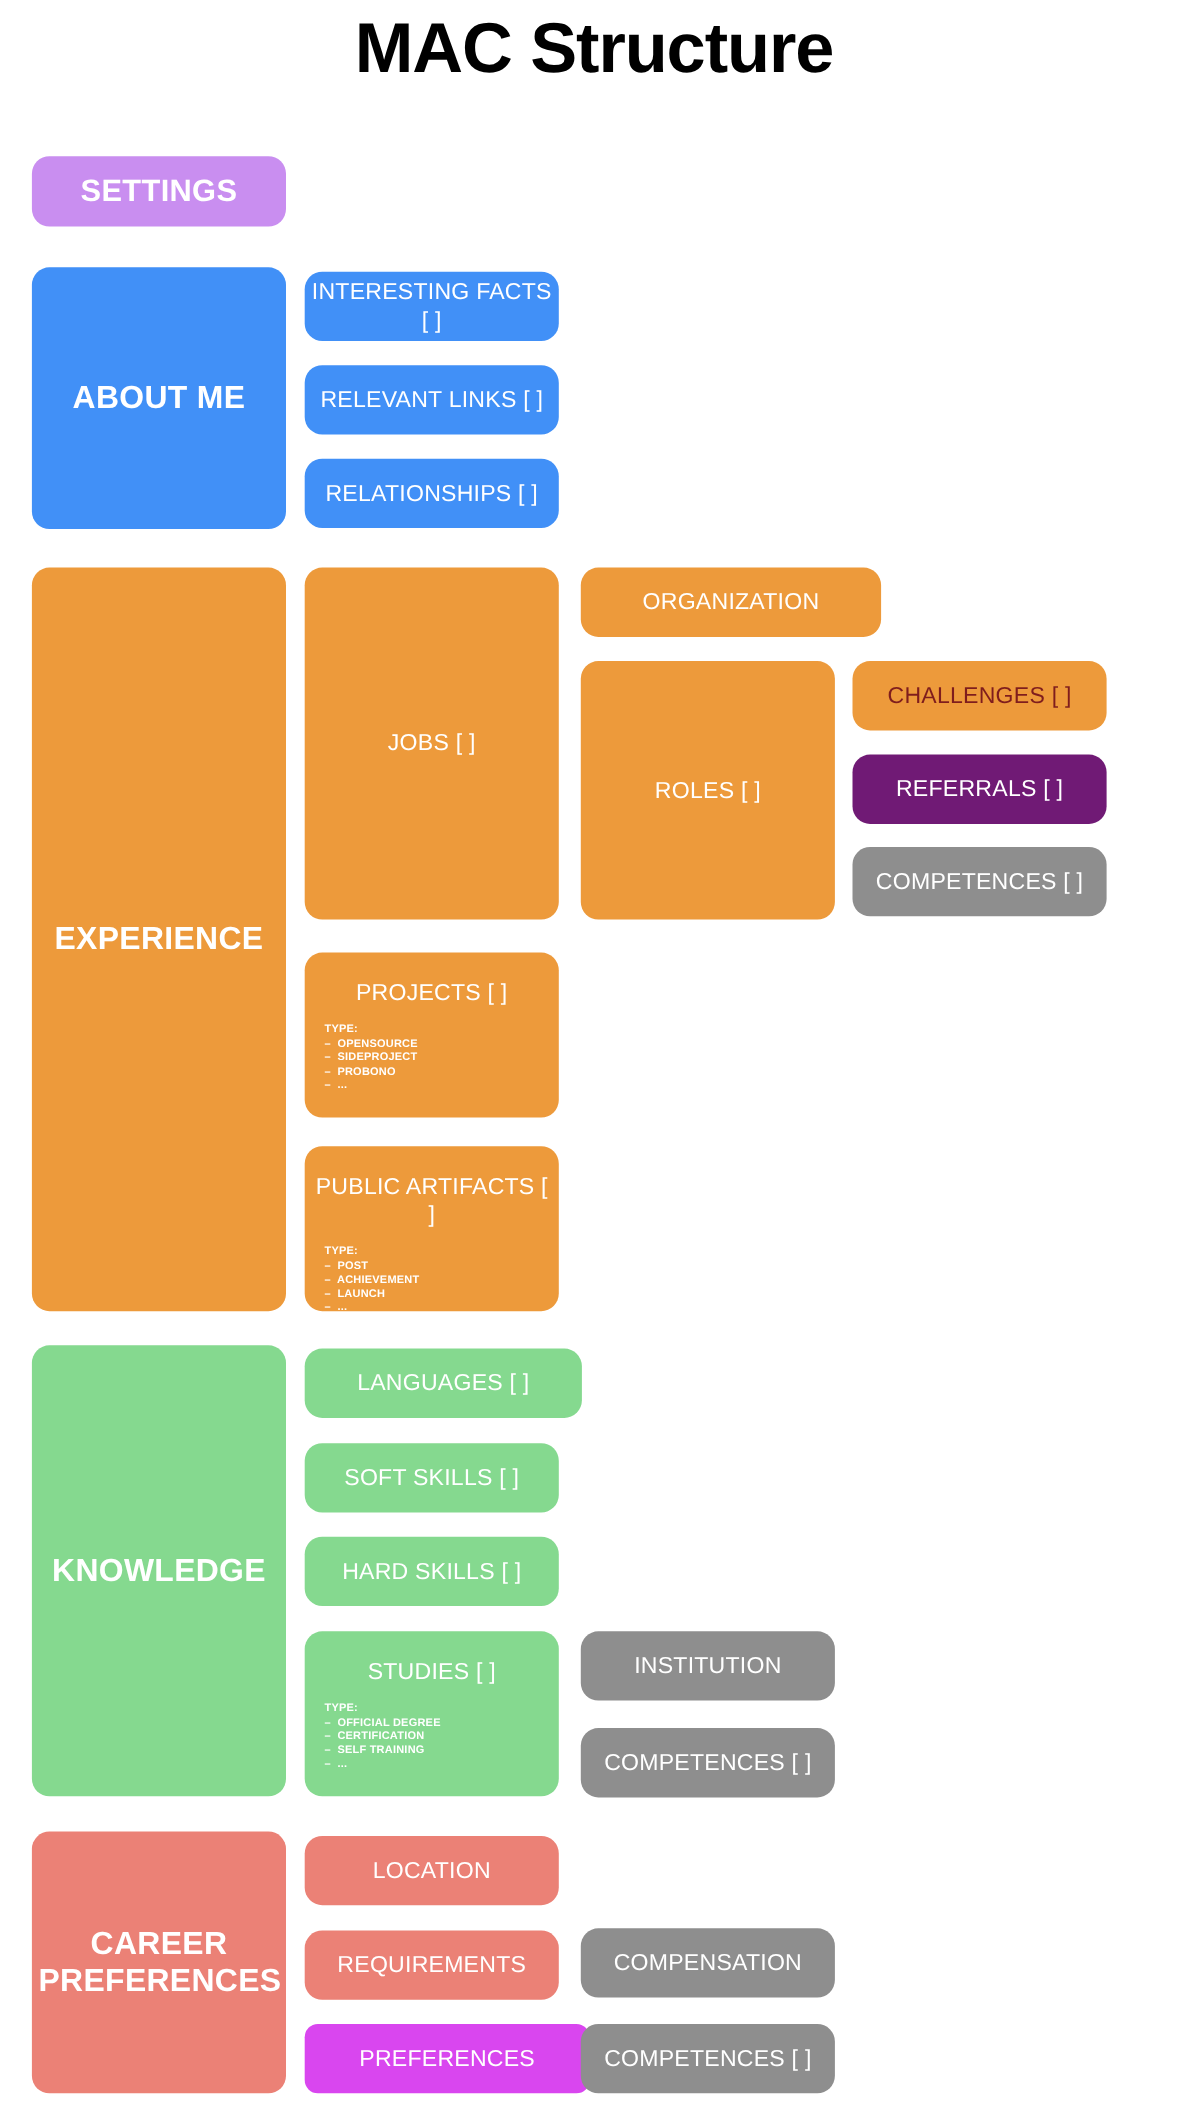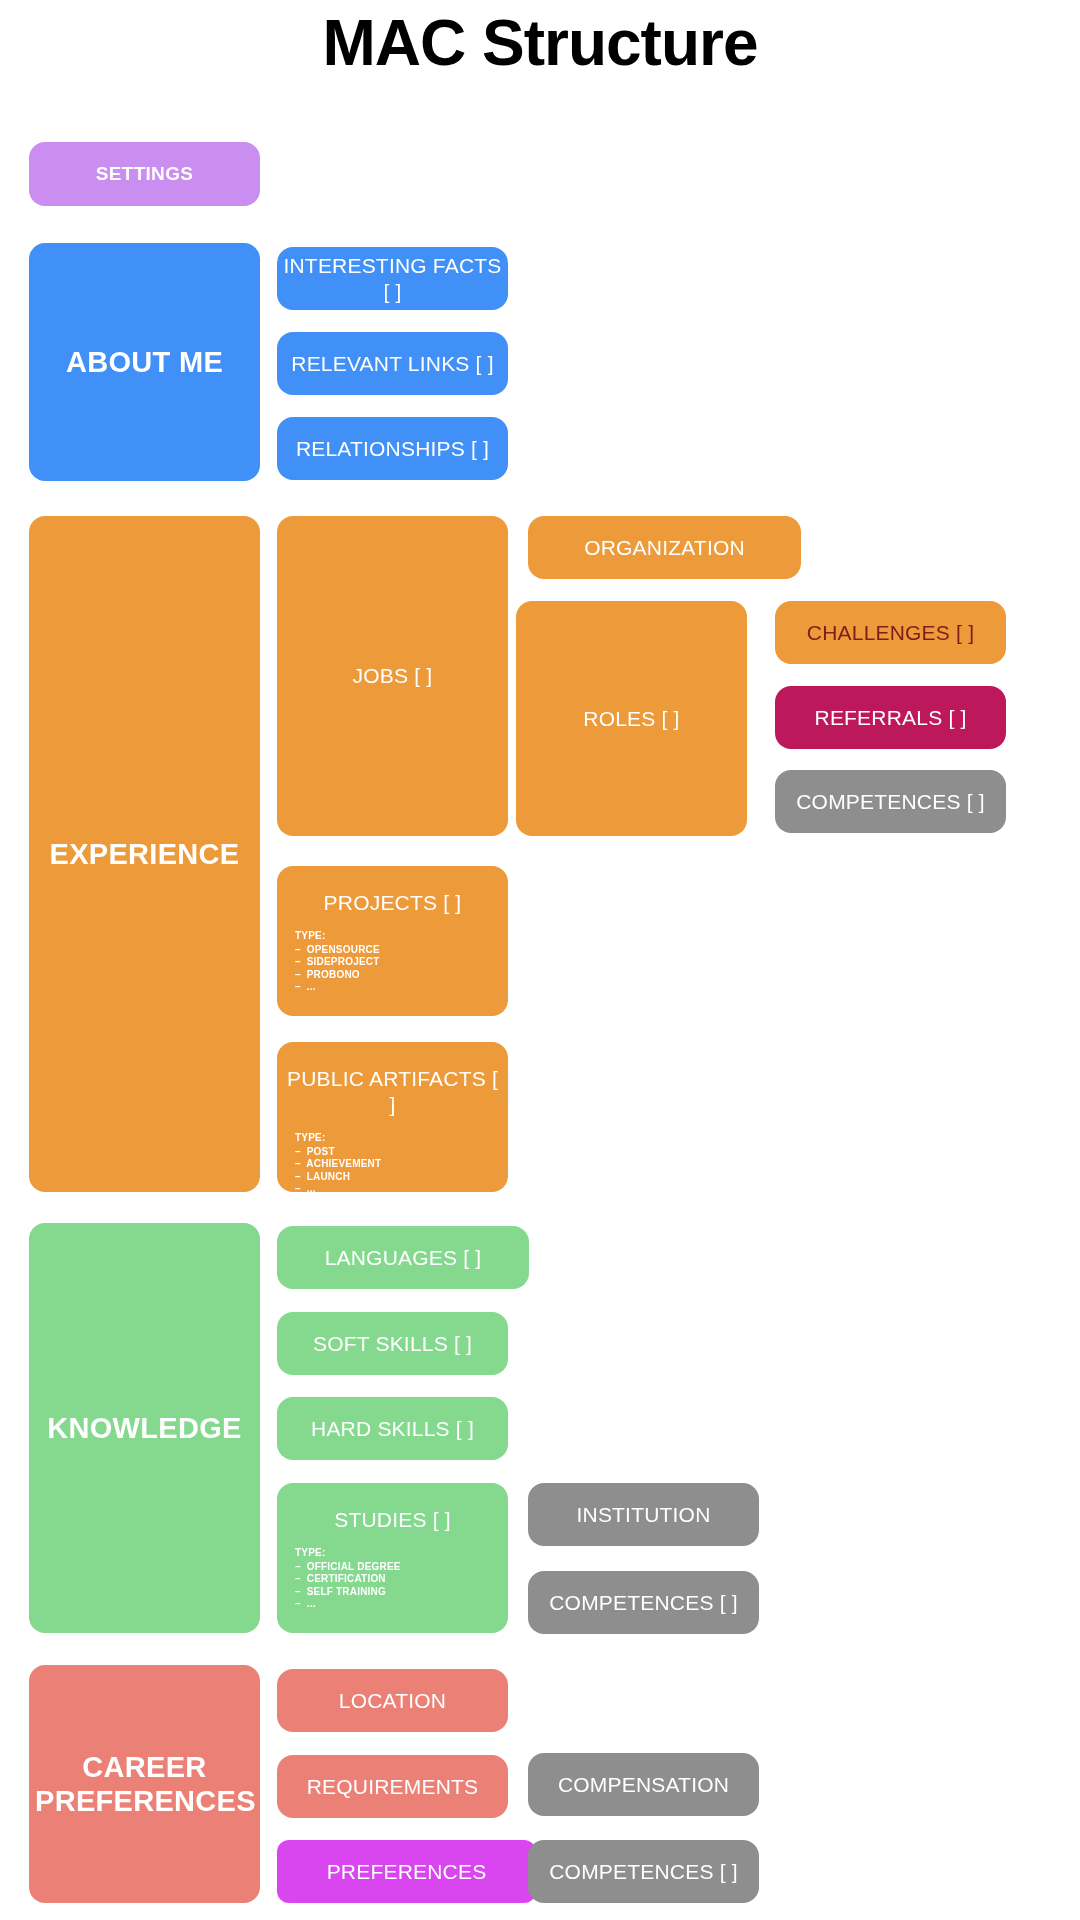--- a/index.html
+++ b/index.html
@@ -39,21 +39,21 @@
     line-height:26px;
     letter-spacing:.2px;
   }
   
   .card.section .label{
     font-size:29px;
     font-weight:bold;
     line-height:34px;
     letter-spacing:.3px;
   }
-  .card.section.small .label{ font-size:19px; }
+  .card.section.small .label{ font-size:28px; }
 
   
   .card.typed{
     display:block;
     padding-top:24px;
   }
   .card.typed .label{
     font-size:21px;
     text-align:center;
     margin-bottom:14px;
@@ -100,28 +100,28 @@
   </div>
 
   <div class="card" data-color="orange" style="left: 277px; top: 516px; width: 231px; height: 320px; background-color: rgb(237, 154, 59); color: rgb(255, 255, 255);">
     <span class="label">JOBS [ ]</span>
   </div>
 
   <div class="card" data-color="orange" style="left: 528px; top: 516px; width: 273px; height: 63px; background-color: rgb(237, 154, 59); color: rgb(255, 255, 255);">
     <span class="label">ORGANIZATION</span>
   </div>
 
-  <div class="card" data-color="orange" style="left: 516px; top: 601px; width: 231px; height: 235px; background-color: rgb(237, 154, 59); color: rgb(255, 255, 255);">
+  <div class="card" data-color="orange" style="left: 528px; top: 601px; width: 231px; height: 235px; background-color: rgb(237, 154, 59); color: rgb(255, 255, 255);">
     <span class="label">ROLES [ ]</span>
   </div>
 
   <div class="card" data-color="orange" style="left: 775px; top: 601px; width: 231px; height: 63px; background-color: rgb(237, 154, 59); color: #7f1d1d; justify-content: center;">
     <span class="label">CHALLENGES [ ]</span>
   </div>
-  <div class="card" data-color="gray" style="left: 775px; top: 686px; width: 231px; height: 63px; background-color: #be185d; color: rgb(255, 255, 255);">
+  <div class="card" data-color="gray" style="left: 775px; top: 686px; width: 231px; height: 63px; background-color: #701a75; color: rgb(255, 255, 255);">
     <span class="label">REFERRALS [ ]</span>
   </div>
   <div class="card" data-color="gray" style="left: 775px; top: 770px; width: 231px; height: 63px; background-color: rgb(142, 142, 142); color: rgb(255, 255, 255);">
     <span class="label">COMPETENCES [ ]</span>
   </div>
 
   <div class="card typed" data-color="orange" style="left: 277px; top: 866px; width: 231px; height: 150px; background-color: rgb(237, 154, 59); color: rgb(255, 255, 255);">
     <span class="label">PROJECTS [ ]</span>
     <div class="typelist">
       <span class="type-head">TYPE:</span>

